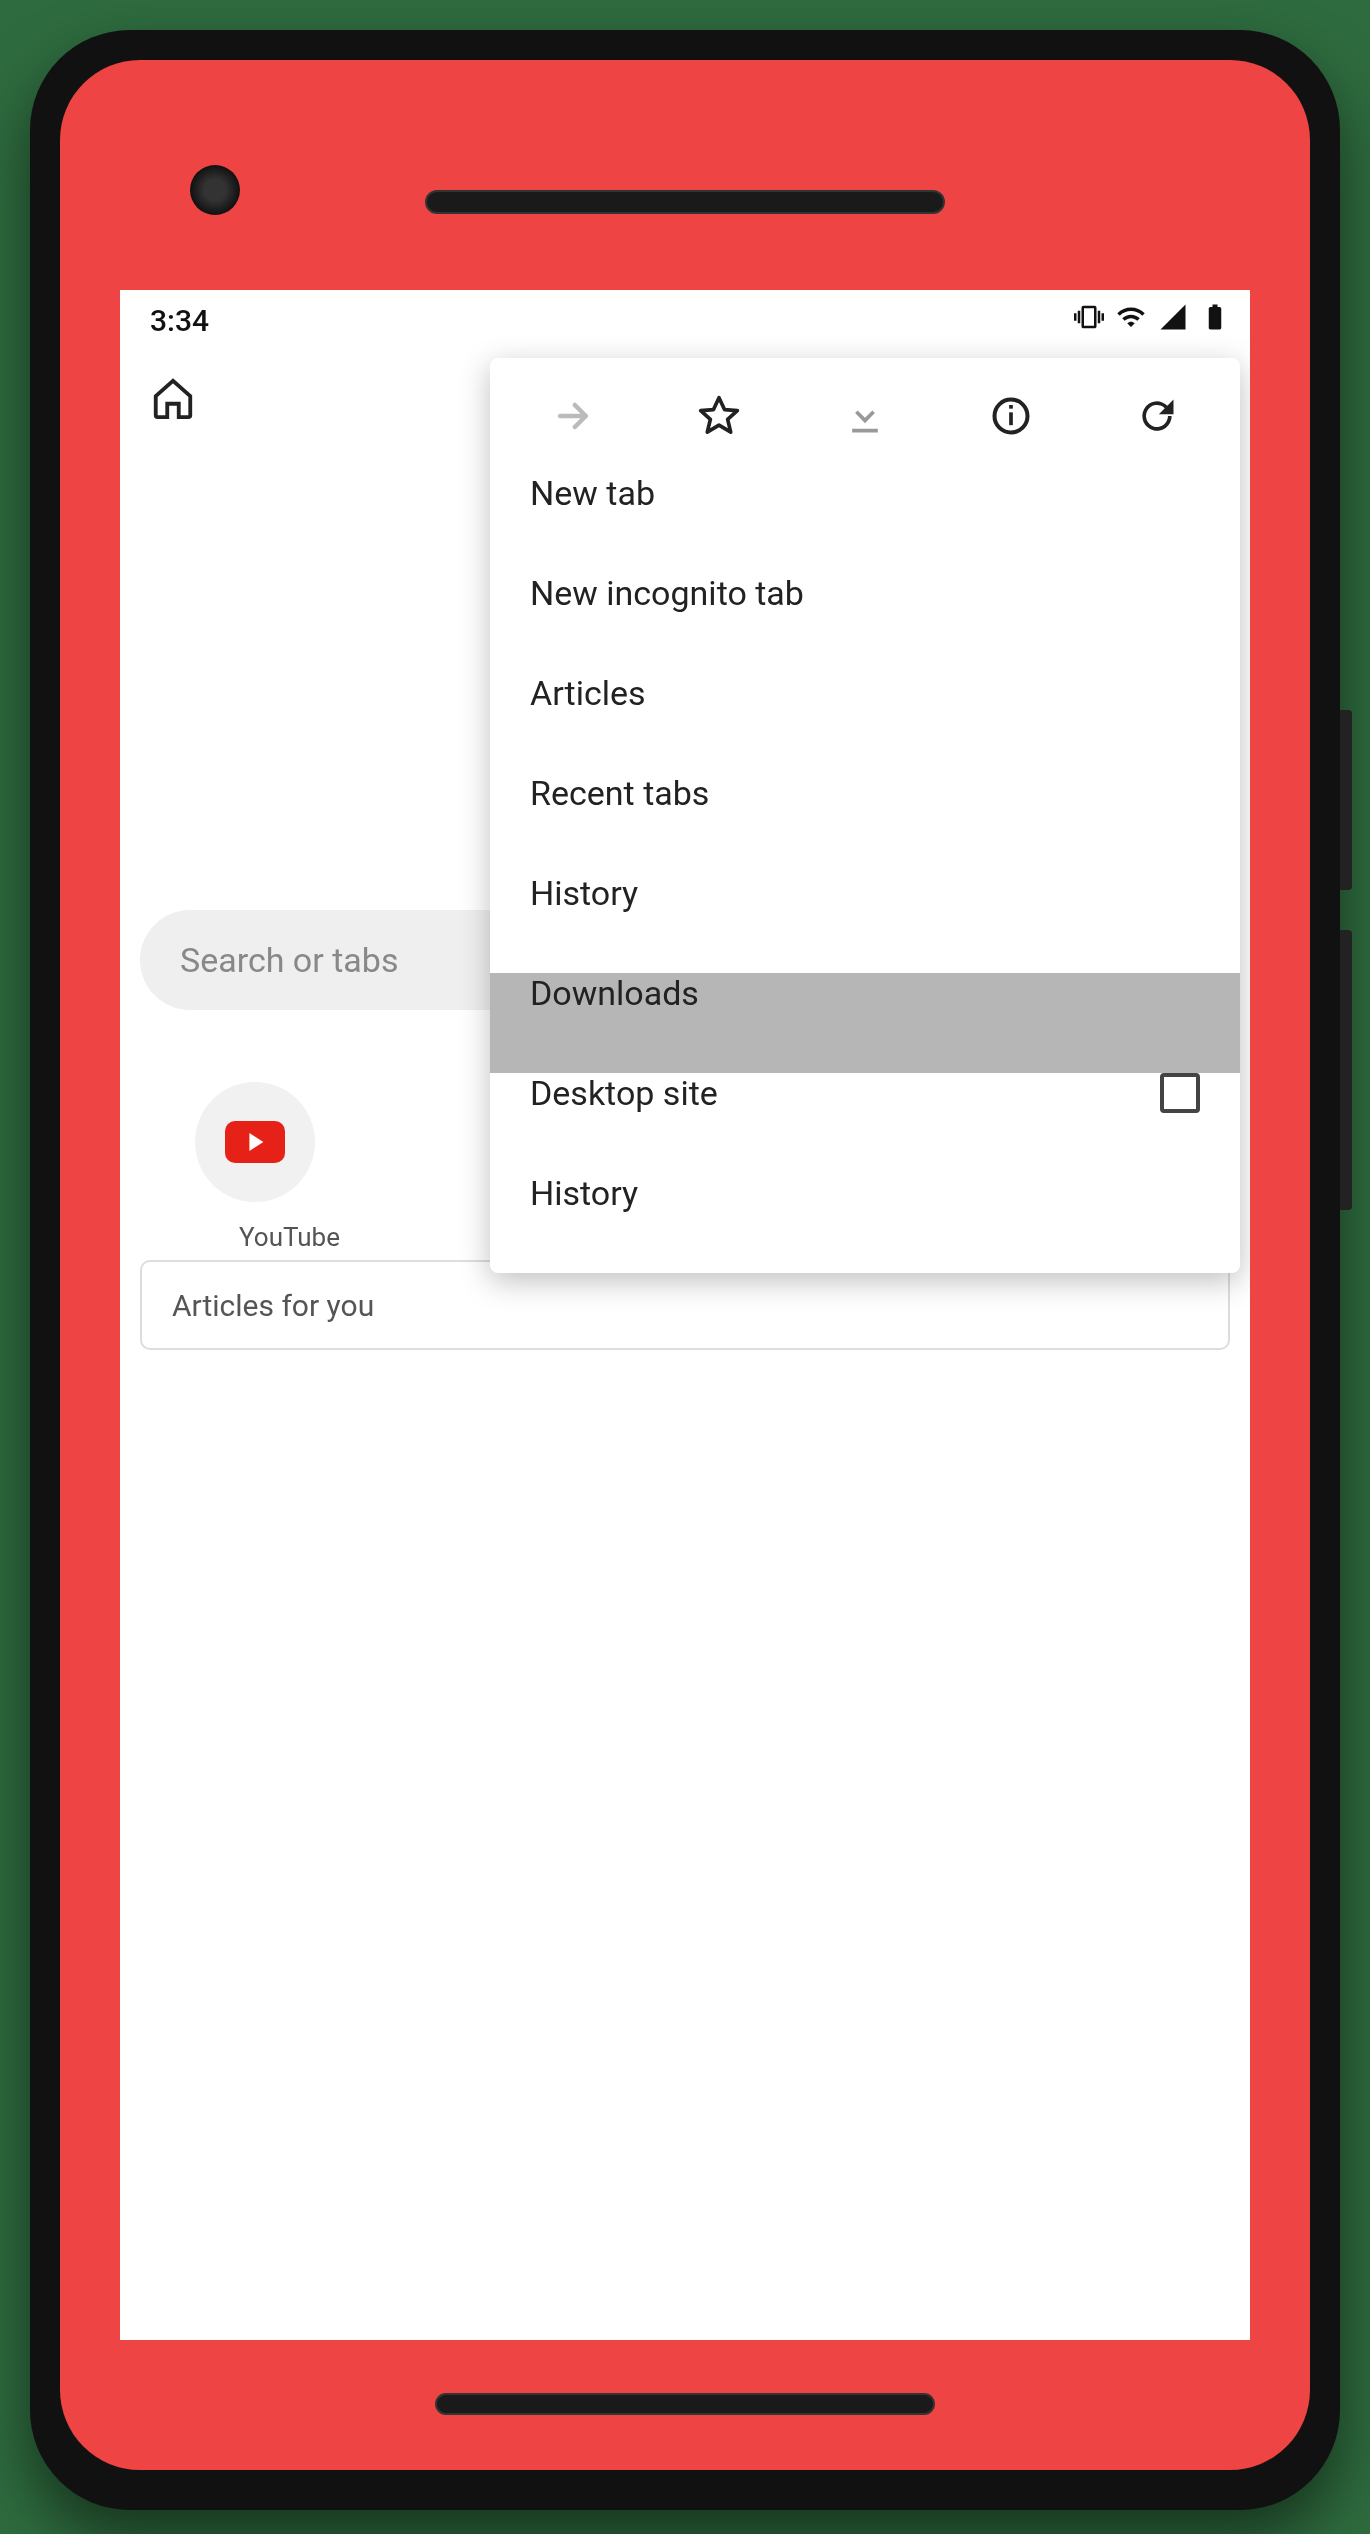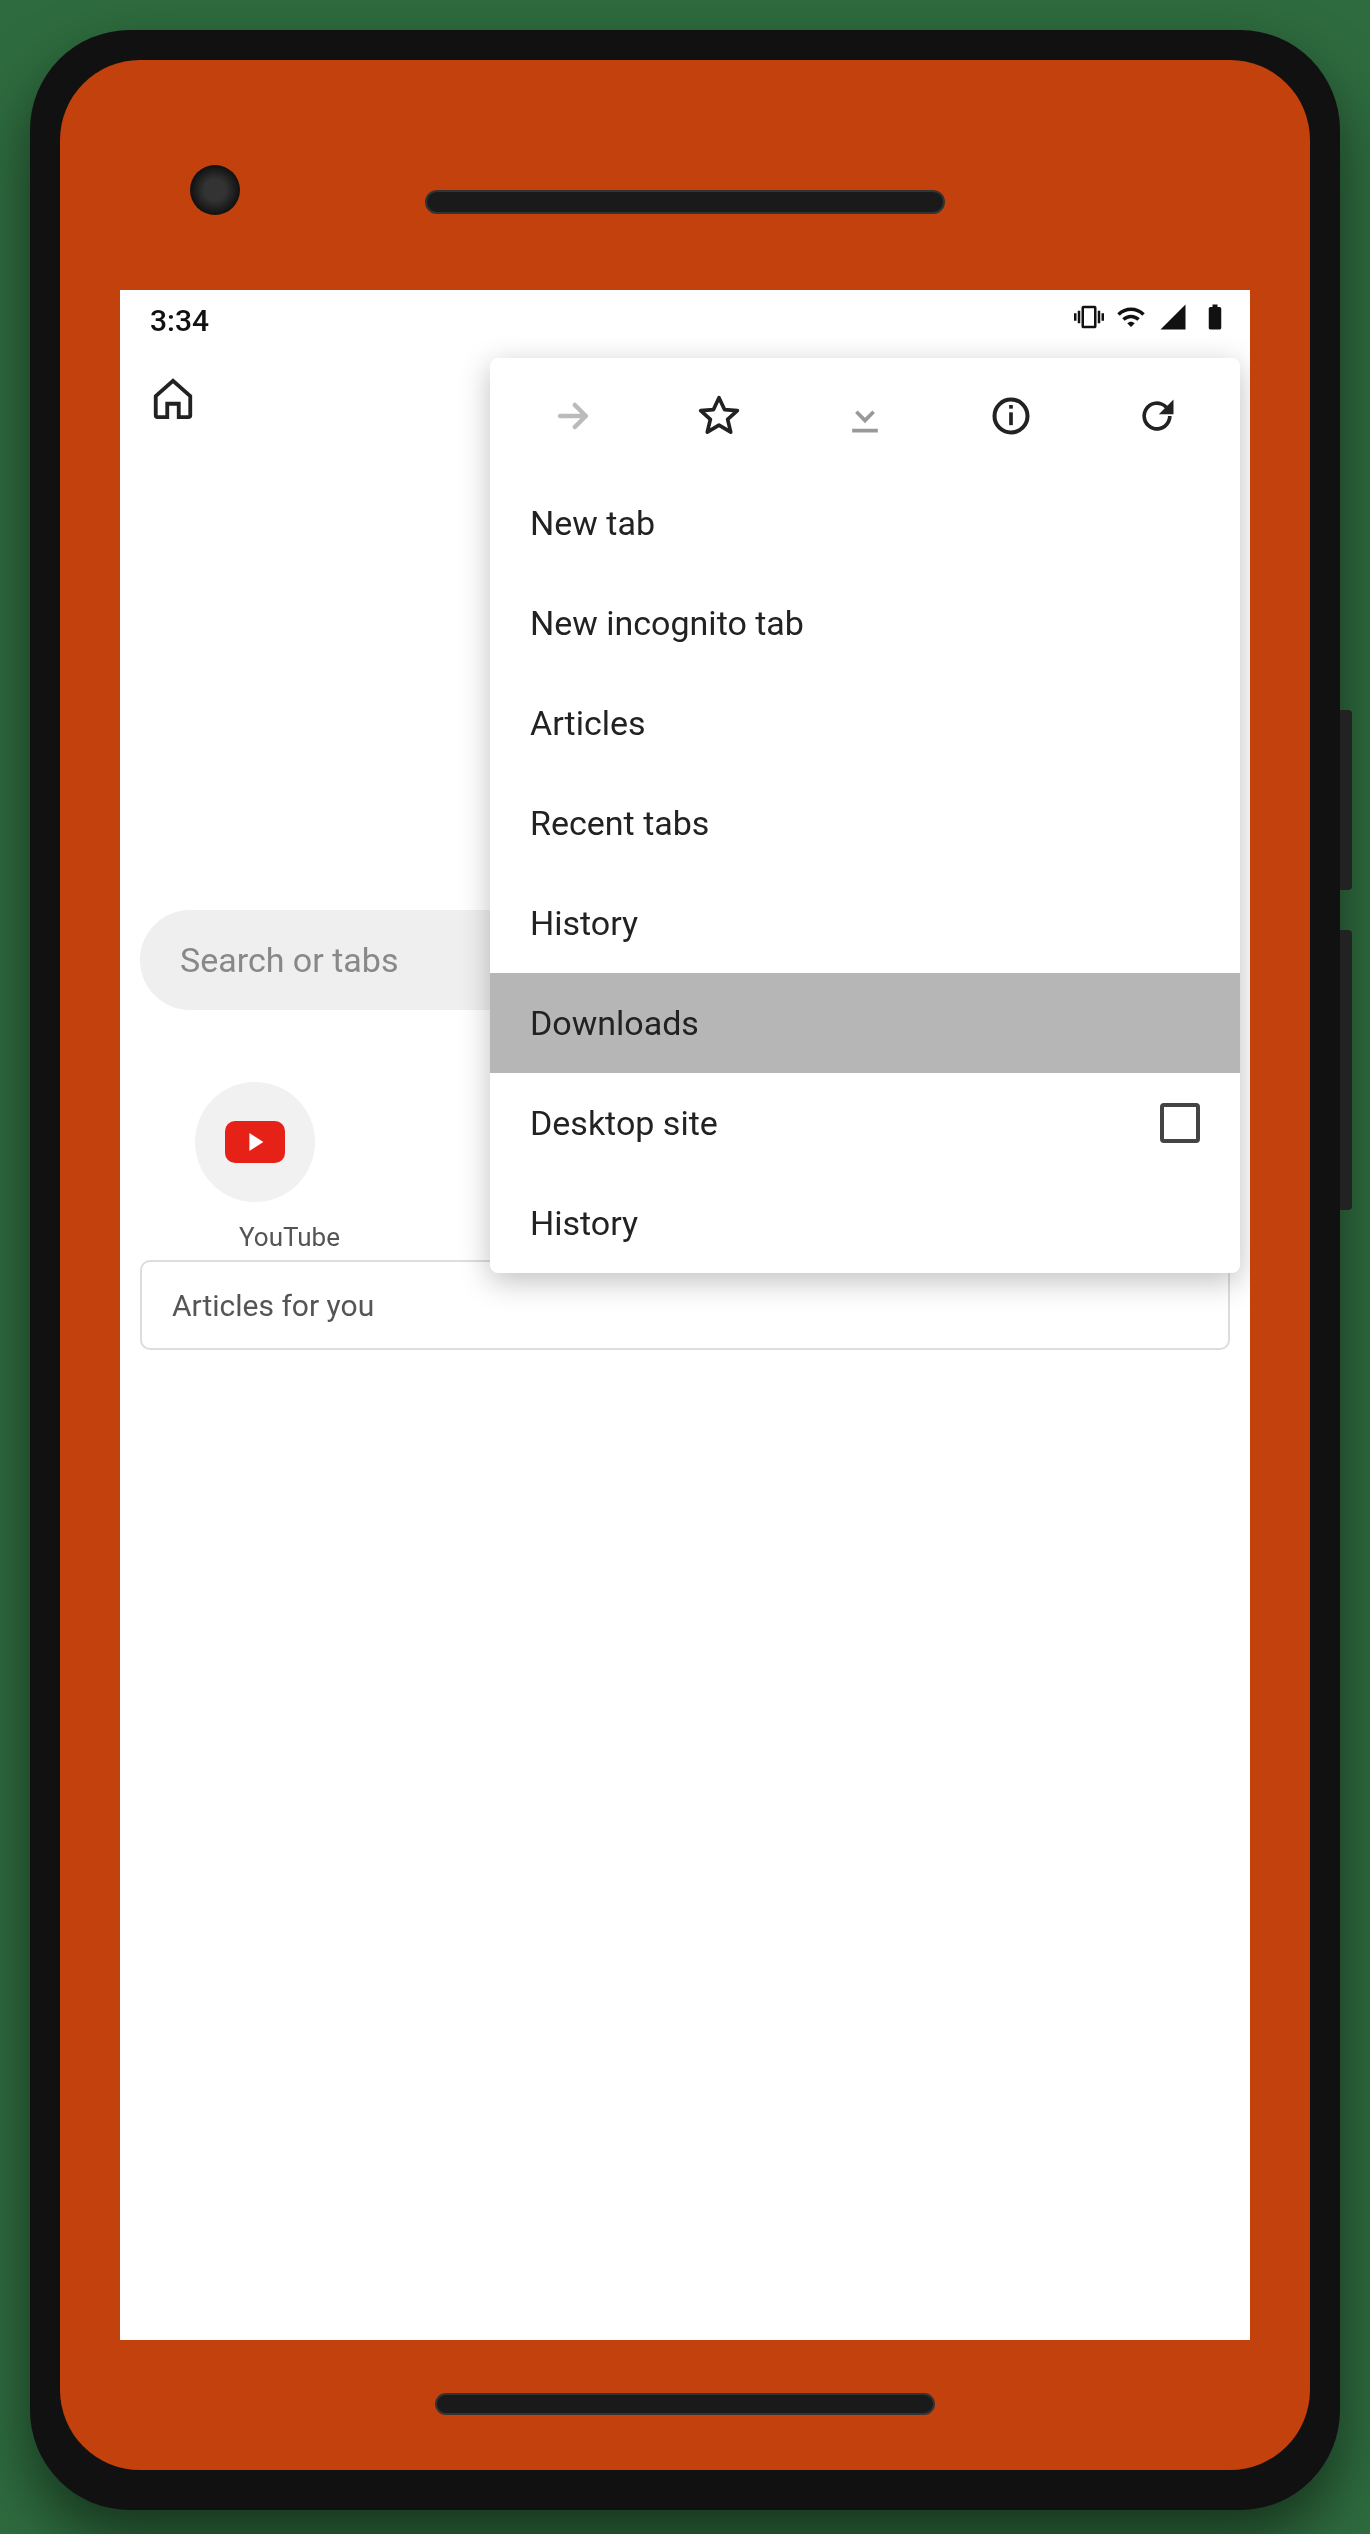--- a/index.html
+++ b/index.html
@@ -18,21 +18,21 @@
     height: 2480px;
     background: #111;
     border-radius: 100px;
     padding: 30px 30px 40px 30px;
     position: relative;
     box-shadow: 0 30px 60px rgba(0,0,0,0.5);
   }
   .phone-inner {
     width: 100%;
     height: 100%;
-    background: #c2410c;
+    background: #ef4444;
     border-radius: 80px;
     padding: 230px 60px 130px 60px;
     position: relative;
   }
   .camera {
     position: absolute;
     top: 105px;
     left: 130px;
     width: 50px;
     height: 50px;
@@ -187,21 +187,21 @@
     padding: 0 10px;
   }
   .menu-icon-btn {
     width: 60px; height: 60px;
     display: flex; align-items: center; justify-content: center;
   }
   .menu-icon-btn svg { width: 44px; height: 44px; }
   .menu-item {
     height: 100px;
     display: flex;
-    align-items: center;
+    align-items: flex-start;
     padding: 0 40px;
     font-size: 34px;
     color: #222;
   }
   .menu-item.highlighted { background: #b6b6b6; }
   .menu-item .spacer { flex: 1; }
   .checkbox {
     width: 40px; height: 40px;
     border: 4px solid #444;
     border-radius: 4px;

